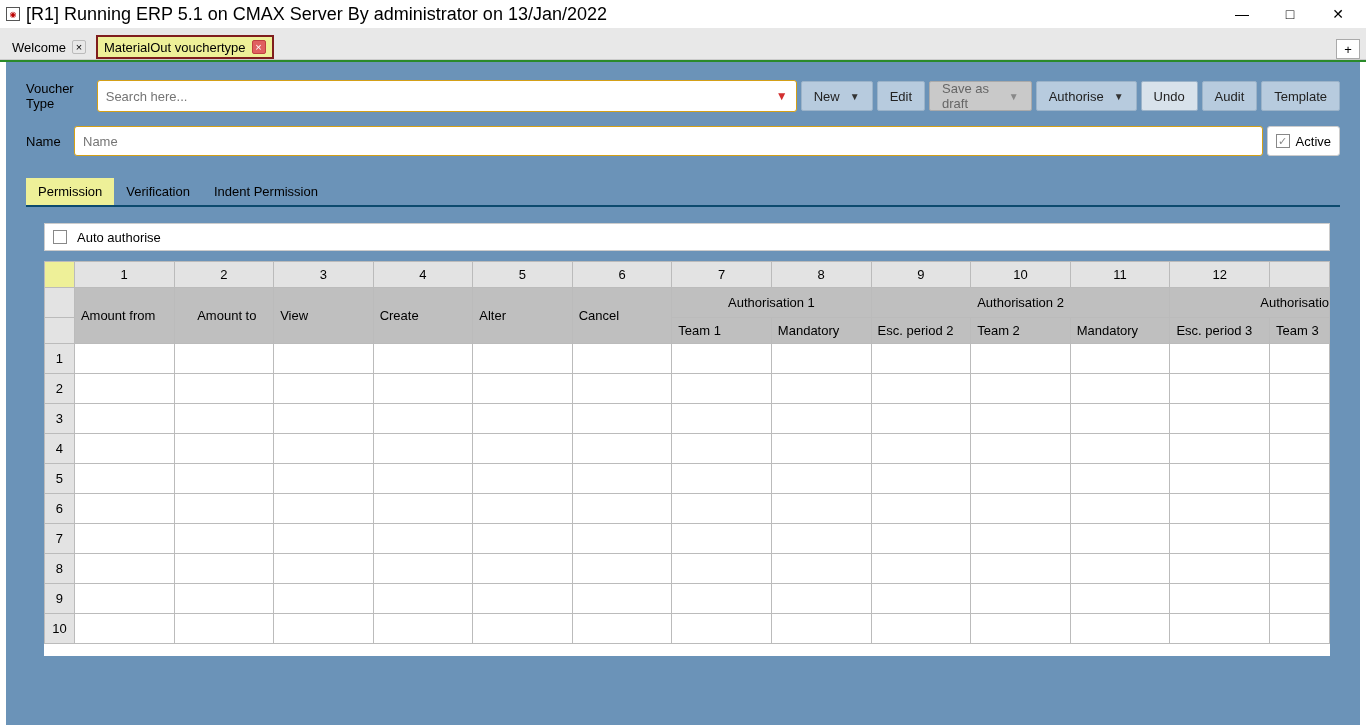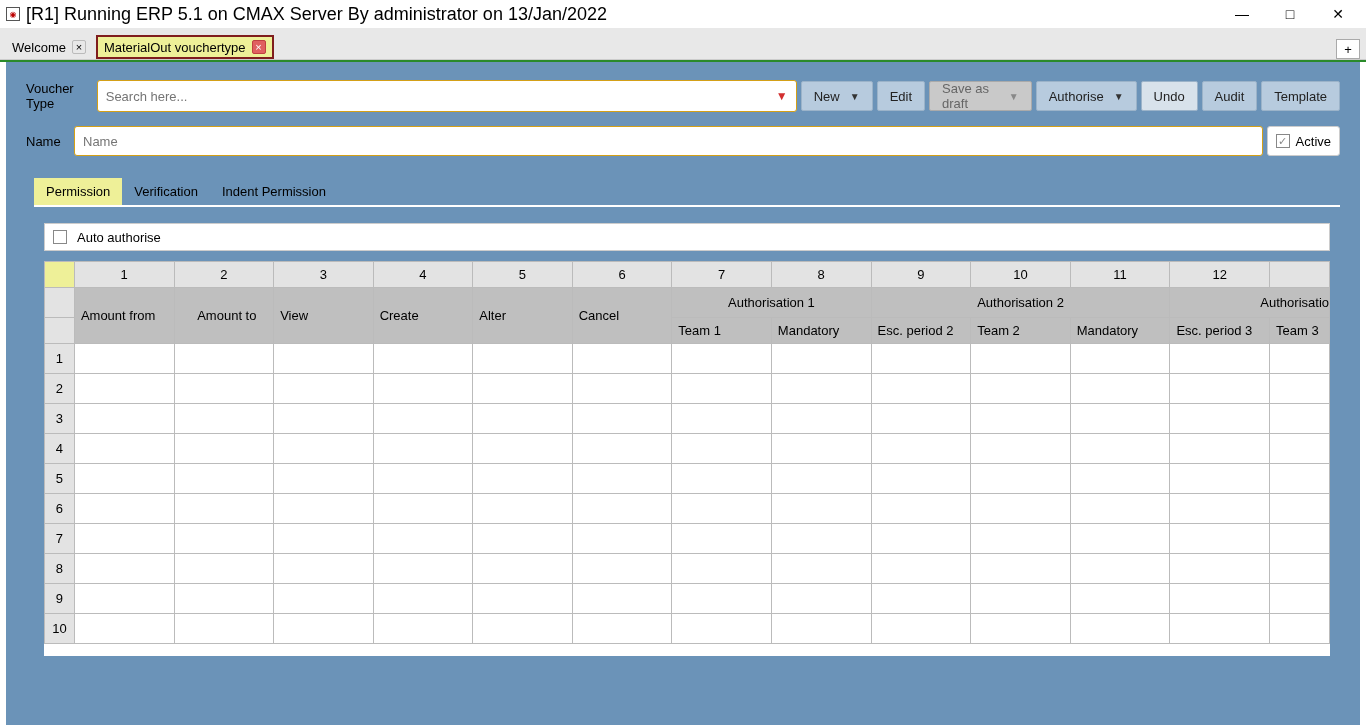--- a/index.html
+++ b/index.html
@@ -45,21 +45,21 @@
 .active-box { display: flex; align-items: center; height: 30px; padding: 0 8px; background: #fff; border: 1px solid #ccc; border-radius: 3px; gap: 6px; }
 .active-box .chk { width: 14px; height: 14px; border: 1px solid #888; display: inline-flex; align-items: center; justify-content: center; font-size: 11px; color: #888; }
 
 
 .inner-tabs { display: flex; padding: 0 20px; gap: 0; border-bottom: 2px solid #2a8a2a; }
 .inner-tab { padding: 6px 10px; cursor: pointer; color: #000; }
 .inner-tab.active { background: #eef098; }
 
 
 .sub-tab-area { padding: 12px 20px 6px 20px; }
-.sub-tabs { display: flex; border-bottom: 2px solid #ffffff; margin-left: 8px; }
+.sub-tabs { display: flex; border-bottom: 2px solid #0c4a6e; }
 .sub-tab { padding: 6px 12px; cursor: pointer; color: #000; }
 .sub-tab.active { background: #eef098; }
 
 
 .auto-row { margin: 10px 30px 10px 38px; height: 28px; background: #fff; border: 1px solid #ccc; display: flex; align-items: center; padding: 0 8px; gap: 10px; }
 .auto-row .chk { width: 14px; height: 14px; border: 1px solid #888; }
 
 
 .grid-wrap { margin: 0 30px 0 38px; overflow-x: auto; height: 395px; background: #fff; }
 table.grid { border-collapse: collapse; table-layout: fixed; }

